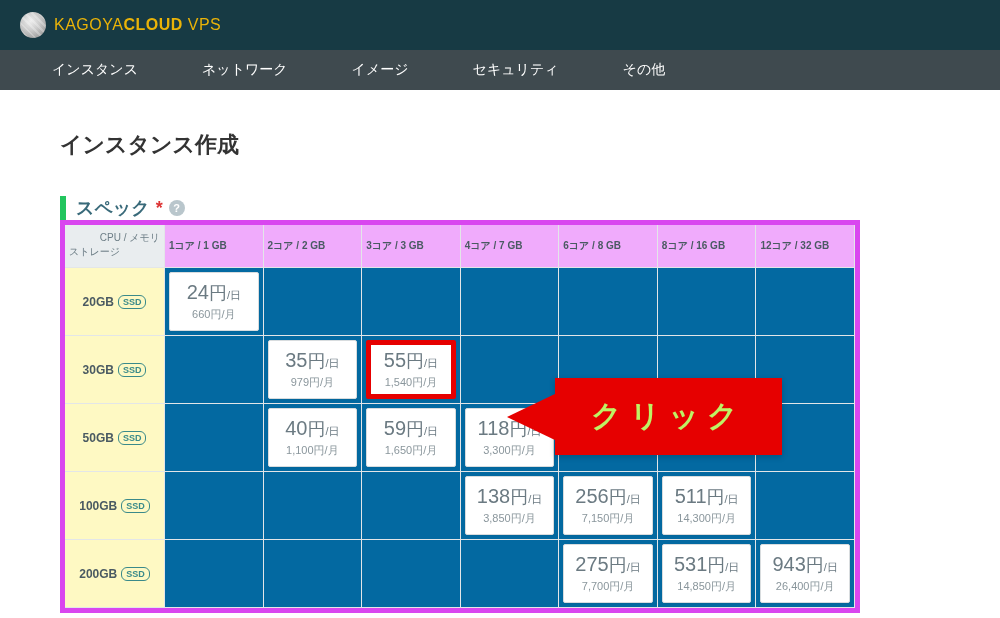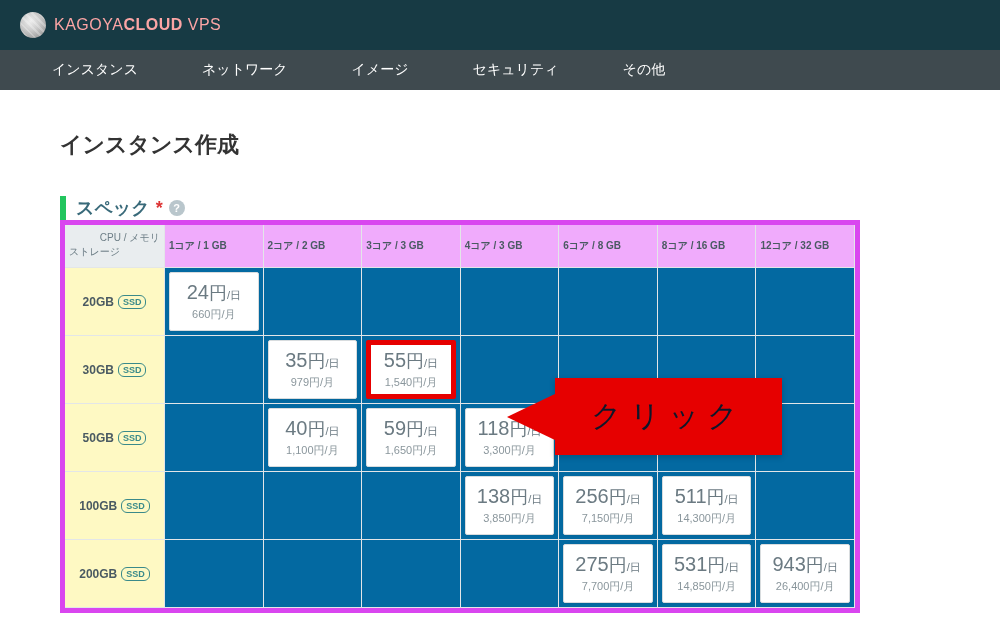--- a/index.html
+++ b/index.html
@@ -1,19 +1,19 @@
 <!DOCTYPE html>
 <html><head>
 <meta charset="utf-8">
 <style>
   * { box-sizing: border-box; margin: 0; padding: 0; }
   body { font-family: "Hiragino Kaku Gothic Pro", "Meiryo", sans-serif; background: #fff; color: #333; }
   .header {
     background: #173a44;
-    color: #fca5a5;
+    color: #eab308;
     display: flex;
     align-items: center;
     padding: 8px 20px;
     height: 50px;
   }
   .logo {
     display: flex;
     align-items: center;
     gap: 8px;
     font-size: 16px;
@@ -94,21 +94,21 @@
   .price-day .num { font-size:20px; }
   .price-day .unit { font-size:11px; }
   .price-month { font-size:11px; color:#8a969c; margin-top:2px; }
   .callout {
     position:absolute;
     left: 555px;
     top: 288px;
     z-index:5;
   }
   .callout-box {
-    background:#e60000; color:#0f172a; font-size:30px; font-weight:400;
+    background:#e60000; color:#bef264; font-size:30px; font-weight:700;
     padding:18px 36px; letter-spacing:8px; white-space:nowrap;
     box-shadow:0 2px 6px rgba(0,0,0,0.2);
   }
   .callout-arrow {
     position:absolute; left:-48px; top:50%; transform:translateY(-50%);
     width:0;height:0;
     border-top:24px solid transparent;
     border-bottom:24px solid transparent;
     border-right:50px solid #e60000;
   }
@@ -145,21 +145,21 @@
   </div>
 
   <div class="spec-table" id="spec-table">
         <div class="hdr-corner">
           <div class="top">CPU / メモリ</div>
           <div class="bot">ストレージ</div>
         </div>
         <div class="col-hdr">1コア / 1 GB</div>
         <div class="col-hdr">2コア / 2 GB</div>
         <div class="col-hdr">3コア / 3 GB</div>
-        <div class="col-hdr">4コア / 3 GB</div>
+        <div class="col-hdr">4コア / 7 GB</div>
         <div class="col-hdr">6コア / 8 GB</div>
         <div class="col-hdr">8コア / 16 GB</div>
         <div class="col-hdr">12コア / 32 GB</div>
         <div class="row-hdr">
           <span>20GB</span>
           <span class="ssd-badge">SSD</span>
         </div>
         <div class="cell">
           <div class="price-card">
             <div class="price-day"><span class="num">24</span>円<span class="unit">/日</span></div>

